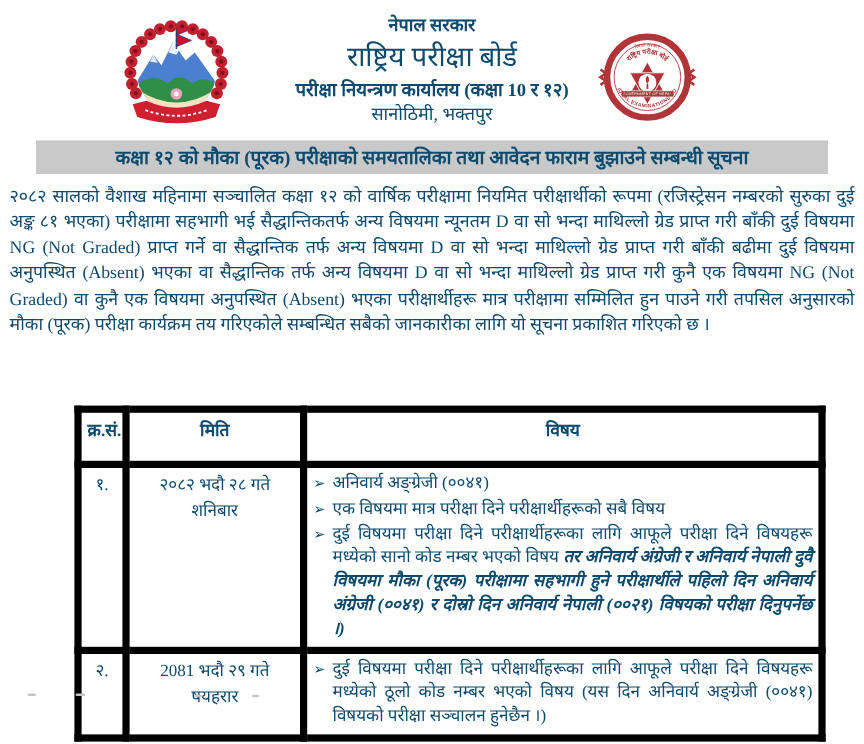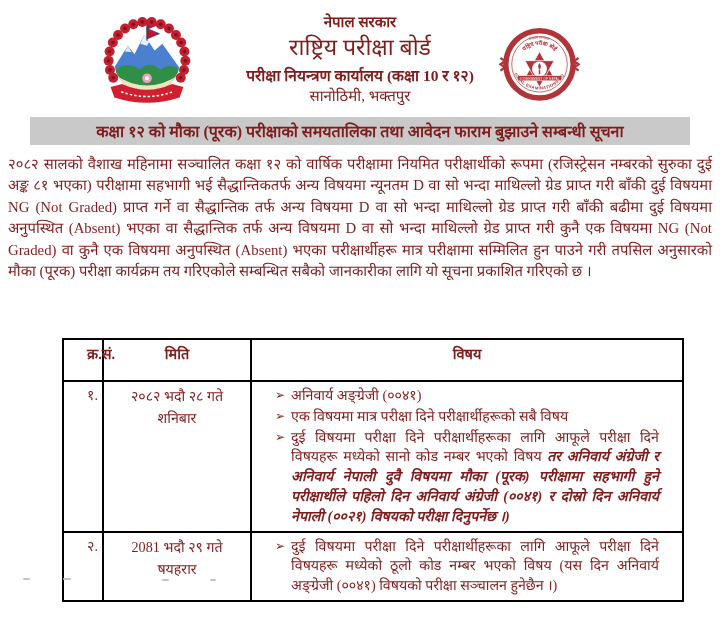--- a/index.html
+++ b/index.html
@@ -2,21 +2,21 @@
 <html><head>
 <meta charset="utf-8">
 <style>
   html,body{margin:0;padding:0;background:#fff;}
   .page{
     position:relative;
     width:720px;height:620px;
     background:#fff;
     overflow:hidden;
     font-family:"Liberation Serif","DejaVu Serif",serif;
-    color:#7f1d1d;
+    color:#0c4a6e;
   }
   
   .hdr-center{position:absolute;top:13px;left:0;right:0;text-align:center;line-height:1.25;}
   .gov-line{font-size:15px;font-weight:bold;}
   .board-name{font-size:23px;margin-top:2px;}
   .office-line{font-size:15.5px;font-weight:bold;margin-top:3px;}
   .address-line{font-size:15px;margin-top:2px;}
   .logo-left{position:absolute;top:14px;left:99px;width:96px;height:94px;}
   .logo-right{position:absolute;top:17px;left:494px;width:91px;height:91px;}
   
@@ -35,21 +35,21 @@
     position:absolute;top:304px;left:0;right:0;
     text-align:center;font-weight:bold;font-size:16px;
   }
   
   table.sched{
     position:absolute;top:338px;left:62px;
     width:620px;border-collapse:collapse;table-layout:fixed;
     font-size:14.2px;
   }
   table.sched th, table.sched td{
-    border:2px solid #000000;vertical-align:top;padding:3px 23px;
+    border:6px solid #000000;vertical-align:top;padding:3px 5px;
   }
   table.sched th{font-weight:bold;text-align:center;height:34px;font-size:14.5px;}
   td.c-sn{text-align:center;}
   td.c-date{text-align:center;line-height:1.55;}
   td.c-subj{padding:4px 7px;}
   .bullet{display:flex;gap:6px;margin:1px 0;line-height:19.8px;}
   .bullet .arr{flex:0 0 auto;font-size:12px;line-height:19.8px;}
   .bullet .btxt{text-align:justify;}
   .bullet .it{font-style:italic;font-weight:bold;}
   

